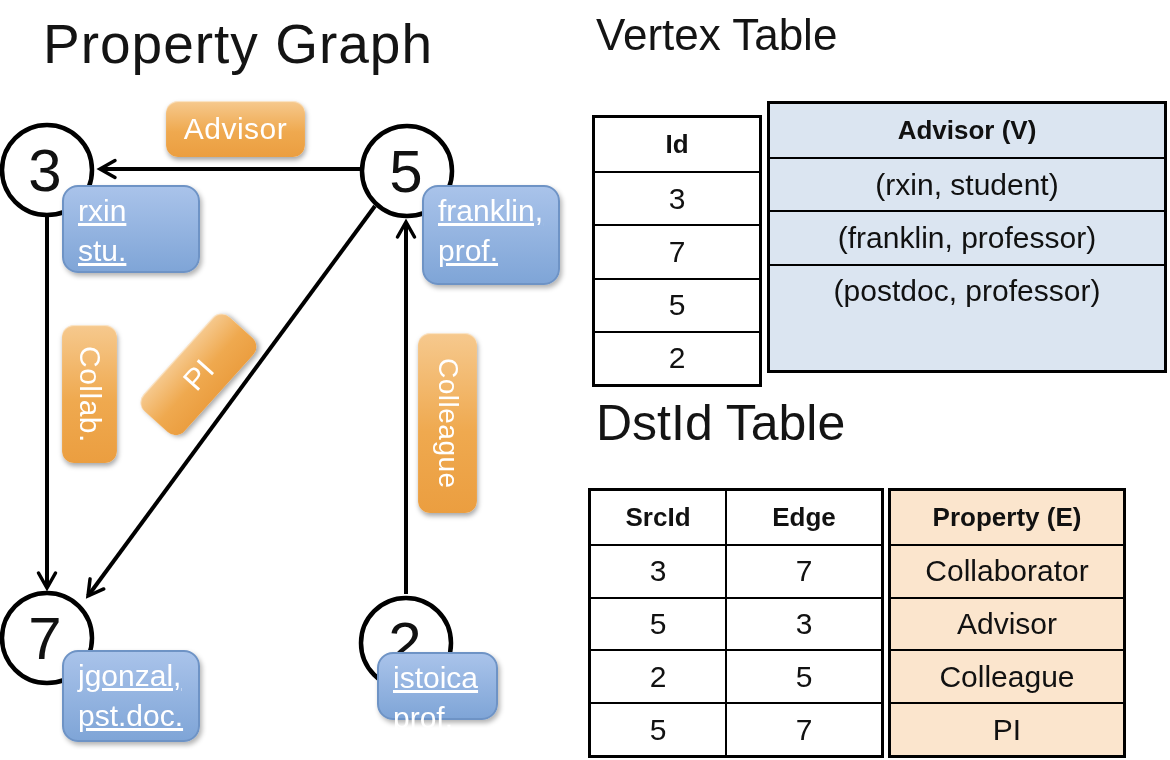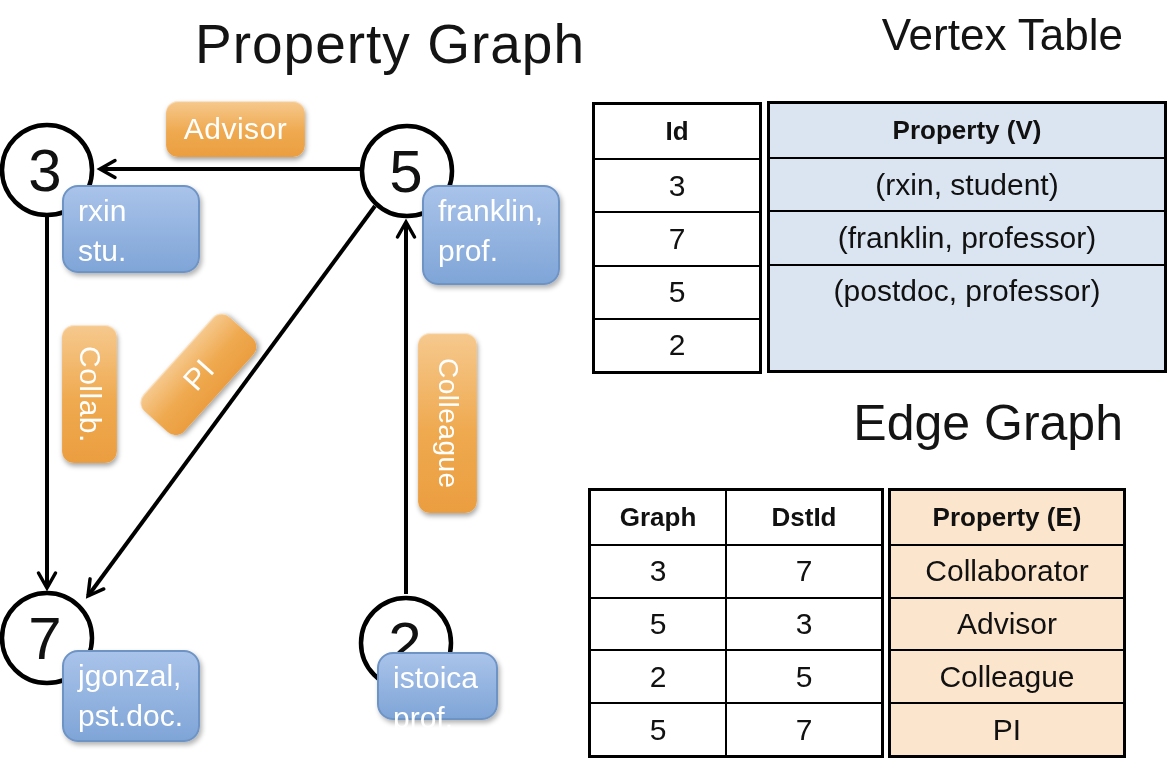--- a/index.html
+++ b/index.html
@@ -3,21 +3,21 @@
 <meta charset="utf-8">
 <style>
   html,body{margin:0;padding:0;}
   body{
     width:1170px;height:760px;background:#ffffff;overflow:hidden;
     font-family:"Liberation Sans","DejaVu Sans",sans-serif;color:#111;
   }
   #stage{position:relative;width:1170px;height:760px;}
 
   
-  .big-title{position:absolute;text-align:right;font-weight:300;color:#141414;white-space:nowrap;}
+  .big-title{position:absolute;text-align:left;font-weight:300;color:#141414;white-space:nowrap;padding-left:43px;}
   #graph-title{left:0;top:12px;width:585px;font-size:55px;letter-spacing:1px;}
   #vertex-title{left:553px;top:10px;width:570px;font-size:44px;}
   #edge-title{left:553px;top:394px;width:570px;font-size:50px;}
 
   
   #graph-svg{position:absolute;left:0;top:0;}
   .edge-line{stroke:#000;stroke-width:4;fill:none;}
   .node-circle{fill:#fff;stroke:#000;stroke-width:4.5;}
   .node-num{font-size:60px;font-weight:300;fill:#111;text-anchor:middle;
             font-family:"Liberation Sans","DejaVu Sans",sans-serif;}
@@ -34,49 +34,49 @@
   #advisor-pill{left:166px;top:101px;width:139px;height:56px;}
   #collab-pill{left:62px;top:325px;width:55px;height:138px;}
   #pi-pill{left:135px;top:347px;width:127px;height:55px;transform:rotate(-48deg);}
   #colleague-pill{left:418px;top:333px;width:59px;height:180px;font-size:28px;}
 
   
   .prop-box{
     position:absolute;border-radius:16px;color:#fff;box-sizing:border-box;
     background:linear-gradient(180deg,#a9c3ea 0%,#7fa5d7 100%);
     border:2px solid #6e93c5;box-shadow:2px 3px 5px rgba(0,0,0,.3);
-    font-size:30px;line-height:40px;padding:4px 8px 4px 14px;white-space:nowrap;
+    font-size:30px;line-height:40px;padding:4px 8px 4px 14px;white-space:nowrap;text-decoration:underline;
   }
   #rxin-box{left:62px;top:185px;width:138px;height:88px;}
   #franklin-box{left:422px;top:185px;width:138px;height:100px;}
   #jgonzal-box{left:62px;top:650px;width:138px;height:92px;}
   #istoica-box{left:377px;top:652px;width:121px;height:68px;}
 
   
   .subtable{position:absolute;border:3px solid #000;display:grid;box-sizing:border-box;background:#fff;}
   .subtable .cell{display:flex;align-items:center;justify-content:center;font-size:30px;color:#111;}
   .subtable .th{font-weight:bold;font-size:26px;}
-  #vt-id{left:592px;top:102px;width:170px;height:272px;grid-template-rows:repeat(5,1fr);}
+  #vt-id{left:592px;top:115px;width:170px;height:272px;grid-template-rows:repeat(5,1fr);}
   #vt-prop{left:767px;top:101px;width:400px;height:272px;grid-template-rows:repeat(5,1fr);background:#dbe5f1;}
   #et-ids{left:588px;top:488px;width:296px;height:270px;grid-template-rows:repeat(5,1fr);grid-template-columns:134px 1fr;}
   #et-prop{left:888px;top:488px;width:238px;height:270px;grid-template-rows:repeat(5,1fr);background:#fbe5cd;}
   #vt-id .cell:nth-child(n+2),
   #vt-prop .cell:nth-child(n+2),
   #et-prop .cell:nth-child(n+2){border-top:2px solid #000;}
   #et-ids .cell:nth-child(n+3){border-top:2px solid #000;}
   #et-ids .cell:nth-child(even){border-left:2px solid #000;}
 </style>
 </head>
 <body>
 
 <div id="stage">
 
   <div id="graph-title" class="big-title">Property Graph</div>
   <div id="vertex-title" class="big-title">Vertex Table</div>
-  <div id="edge-title" class="big-title">Edge Graph</div>
+  <div id="edge-title" class="big-title">DstId Table</div>
 
   <svg id="graph-svg" width="585" height="760" viewBox="0 0 585 760">
     <defs>
       <marker id="arrowhead" viewBox="0 0 24 24" refX="20" refY="12" markerWidth="24" markerHeight="24" orient="auto" markerUnits="userSpaceOnUse">
         <path d="M5,3.5 L20,12 L5,20.5" fill="none" stroke="#000" stroke-width="3.5" stroke-linecap="round"></path>
       </marker>
     </defs>
 
     <line class="edge-line" x1="362" y1="169" x2="100" y2="169" marker-end="url(#arrowhead)"></line>
     <line class="edge-line" x1="47" y1="216" x2="47" y2="588" marker-end="url(#arrowhead)"></line>
@@ -117,29 +117,29 @@
   </div>
 
   <div id="vt-id" class="subtable">
     <div class="cell th">Id</div>
     <div class="cell">3</div>
     <div class="cell">7</div>
     <div class="cell">5</div>
     <div class="cell">2</div>
   </div>
   <div id="vt-prop" class="subtable">
-    <div class="cell th">Property (V)</div>
+    <div class="cell th">Advisor (V)</div>
     <div class="cell">(rxin, student)</div>
     <div class="cell">(franklin, professor)</div>
     <div class="cell">(postdoc, professor)</div>
   </div>
 
   <div id="et-ids" class="subtable">
-    <div class="cell th">Graph</div>
-    <div class="cell th">DstId</div>
+    <div class="cell th">SrcId</div>
+    <div class="cell th">Edge</div>
     <div class="cell">3</div>
     <div class="cell">7</div>
     <div class="cell">5</div>
     <div class="cell">3</div>
     <div class="cell">2</div>
     <div class="cell">5</div>
     <div class="cell">5</div>
     <div class="cell">7</div>
   </div>
   <div id="et-prop" class="subtable">

